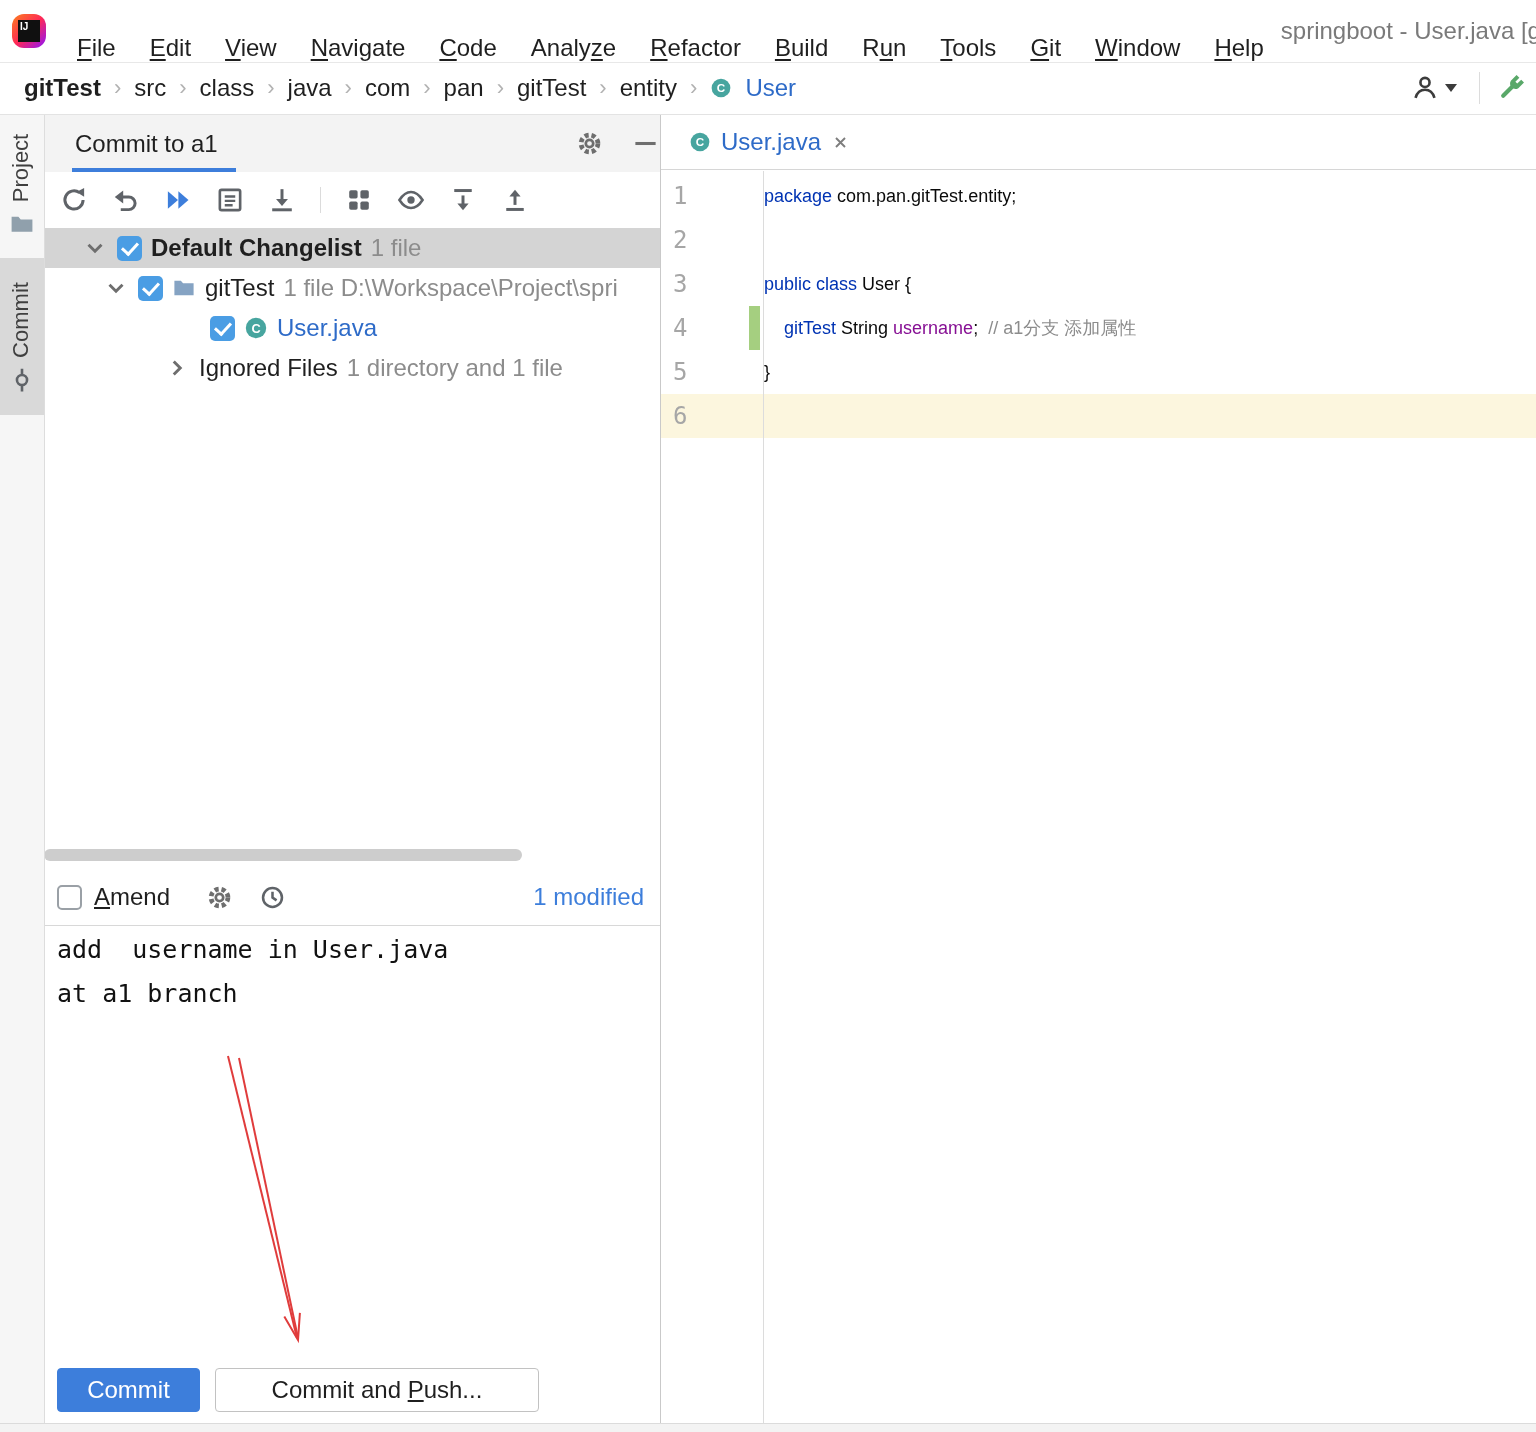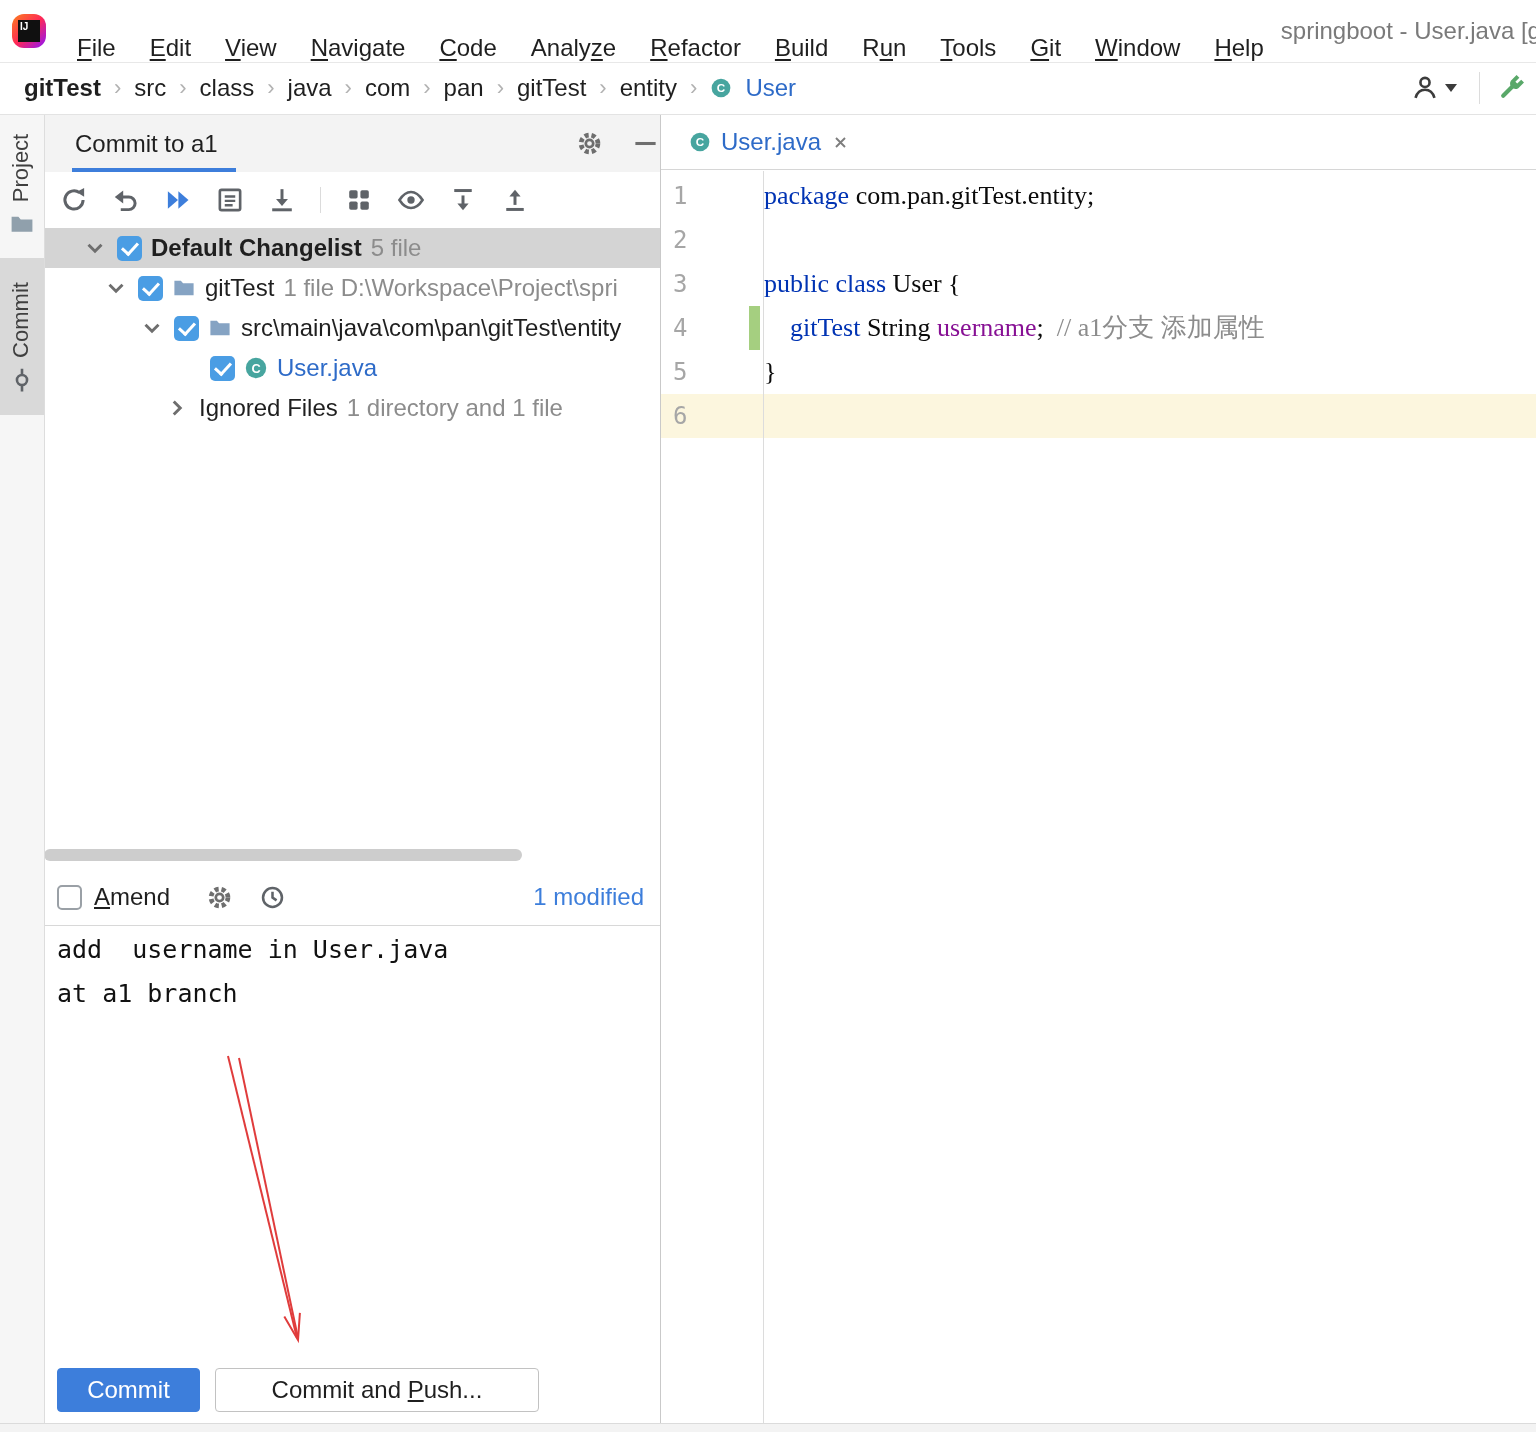--- a/index.html
+++ b/index.html
@@ -86,21 +86,21 @@
   .cls{width:22px;height:22px}
   .close{width:19px;height:19px;cursor:pointer}
 
   .editor-body{position:absolute;top:56px;left:0;right:0;bottom:0}
   .caret-line{position:absolute;left:0;right:0;top:223px;height:44px;background:var(--caret-row);z-index:0}
   .gutter{position:absolute;left:0;top:0;bottom:0;width:102px;border-right:1px solid #DCDCDC;z-index:2}
   #gutter-nums{padding-top:3px}
   .gnum{height:44px;line-height:44px;padding-left:12px;font-family:"DejaVu Sans Mono",monospace;font-size:24px;color:#A6A6A6;box-sizing:border-box}
   .green-marker{position:absolute;left:88px;top:135px;width:11px;height:44px;background:var(--gutter-green);z-index:3}
   .code{position:absolute;left:103px;top:3px;right:0;z-index:1}
-  .crow{height:44px;line-height:44px;font-family:Liberation Serif, serif;font-size:26px;white-space:pre}
+  .crow{height:44px;line-height:44px;font-family:Liberation Sans, sans-serif;font-size:18px;white-space:pre}
   .tok-kw{color:var(--kw)}
   .tok-pl{color:#0A0A0A}
   .tok-field{color:var(--field)}
   .tok-cmt{color:var(--comment)}
 
   .annotation{position:absolute;top:0;left:0;z-index:50;pointer-events:none}
   .annotation line,.annotation polyline{stroke:var(--arrow-red);stroke-width:2;fill:none}
 
   .statusbar{position:absolute;left:0;right:0;bottom:0;height:8px;background:#F3F3F3;border-top:1px solid #DBDBDB;z-index:6}
 
@@ -280,50 +280,36 @@
 
     <div id="tree" class="tree">
         <div class="trow selected" style="padding-left: 38px;">
           <span class="chev">
             <svg viewBox="0 0 16 16" xmlns="http://www.w3.org/2000/svg">
               <polyline points="4,6 8,10 12,6" fill="none" stroke="#6E6E6E" stroke-width="1.8"></polyline>
             </svg>
           </span>
           <span class="cb checked"></span>
           <span class="lbl bold">Default Changelist</span>
-          <span class="meta">5 file</span>
+          <span class="meta">1 file</span>
         </div>
         <div class="trow" style="padding-left: 59px;">
           <span class="chev">
             <svg viewBox="0 0 16 16" xmlns="http://www.w3.org/2000/svg">
               <polyline points="4,6 8,10 12,6" fill="none" stroke="#6E6E6E" stroke-width="1.8"></polyline>
             </svg>
           </span>
           <span class="cb checked"></span>
           <span class="nic">
             <svg viewBox="0 0 16 16" xmlns="http://www.w3.org/2000/svg">
               <path d="M1.6 3.2h4.3l1.5 1.7h7v8H1.6z" fill="#85A3C3"></path>
             </svg>
           </span>
           <span class="lbl">gitTest</span>
           <span class="meta">1 file  D:\Workspace\Project\spri</span>
-        </div>
-        <div class="trow" style="padding-left: 95px;">
-          <span class="chev">
-            <svg viewBox="0 0 16 16" xmlns="http://www.w3.org/2000/svg">
-              <polyline points="4,6 8,10 12,6" fill="none" stroke="#6E6E6E" stroke-width="1.8"></polyline>
-            </svg>
-          </span>
-          <span class="cb checked"></span>
-          <span class="nic">
-            <svg viewBox="0 0 16 16" xmlns="http://www.w3.org/2000/svg">
-              <path d="M1.6 3.2h4.3l1.5 1.7h7v8H1.6z" fill="#85A3C3"></path>
-            </svg>
-          </span>
-          <span class="lbl">src\main\java\com\pan\gitTest\entity</span>
         </div>
         <div class="trow" style="padding-left: 131px;">
           <span class="chev"></span>
           <span class="cb checked"></span>
           <span class="nic">
             <svg viewBox="0 0 16 16" xmlns="http://www.w3.org/2000/svg">
               <circle cx="8" cy="8" r="6.8" fill="#47A59F"></circle>
               <text x="8" y="11" text-anchor="middle" font-size="8.5" font-weight="bold" fill="#fff" font-family="Liberation Sans,sans-serif">C</text>
             </svg>
           </span>

